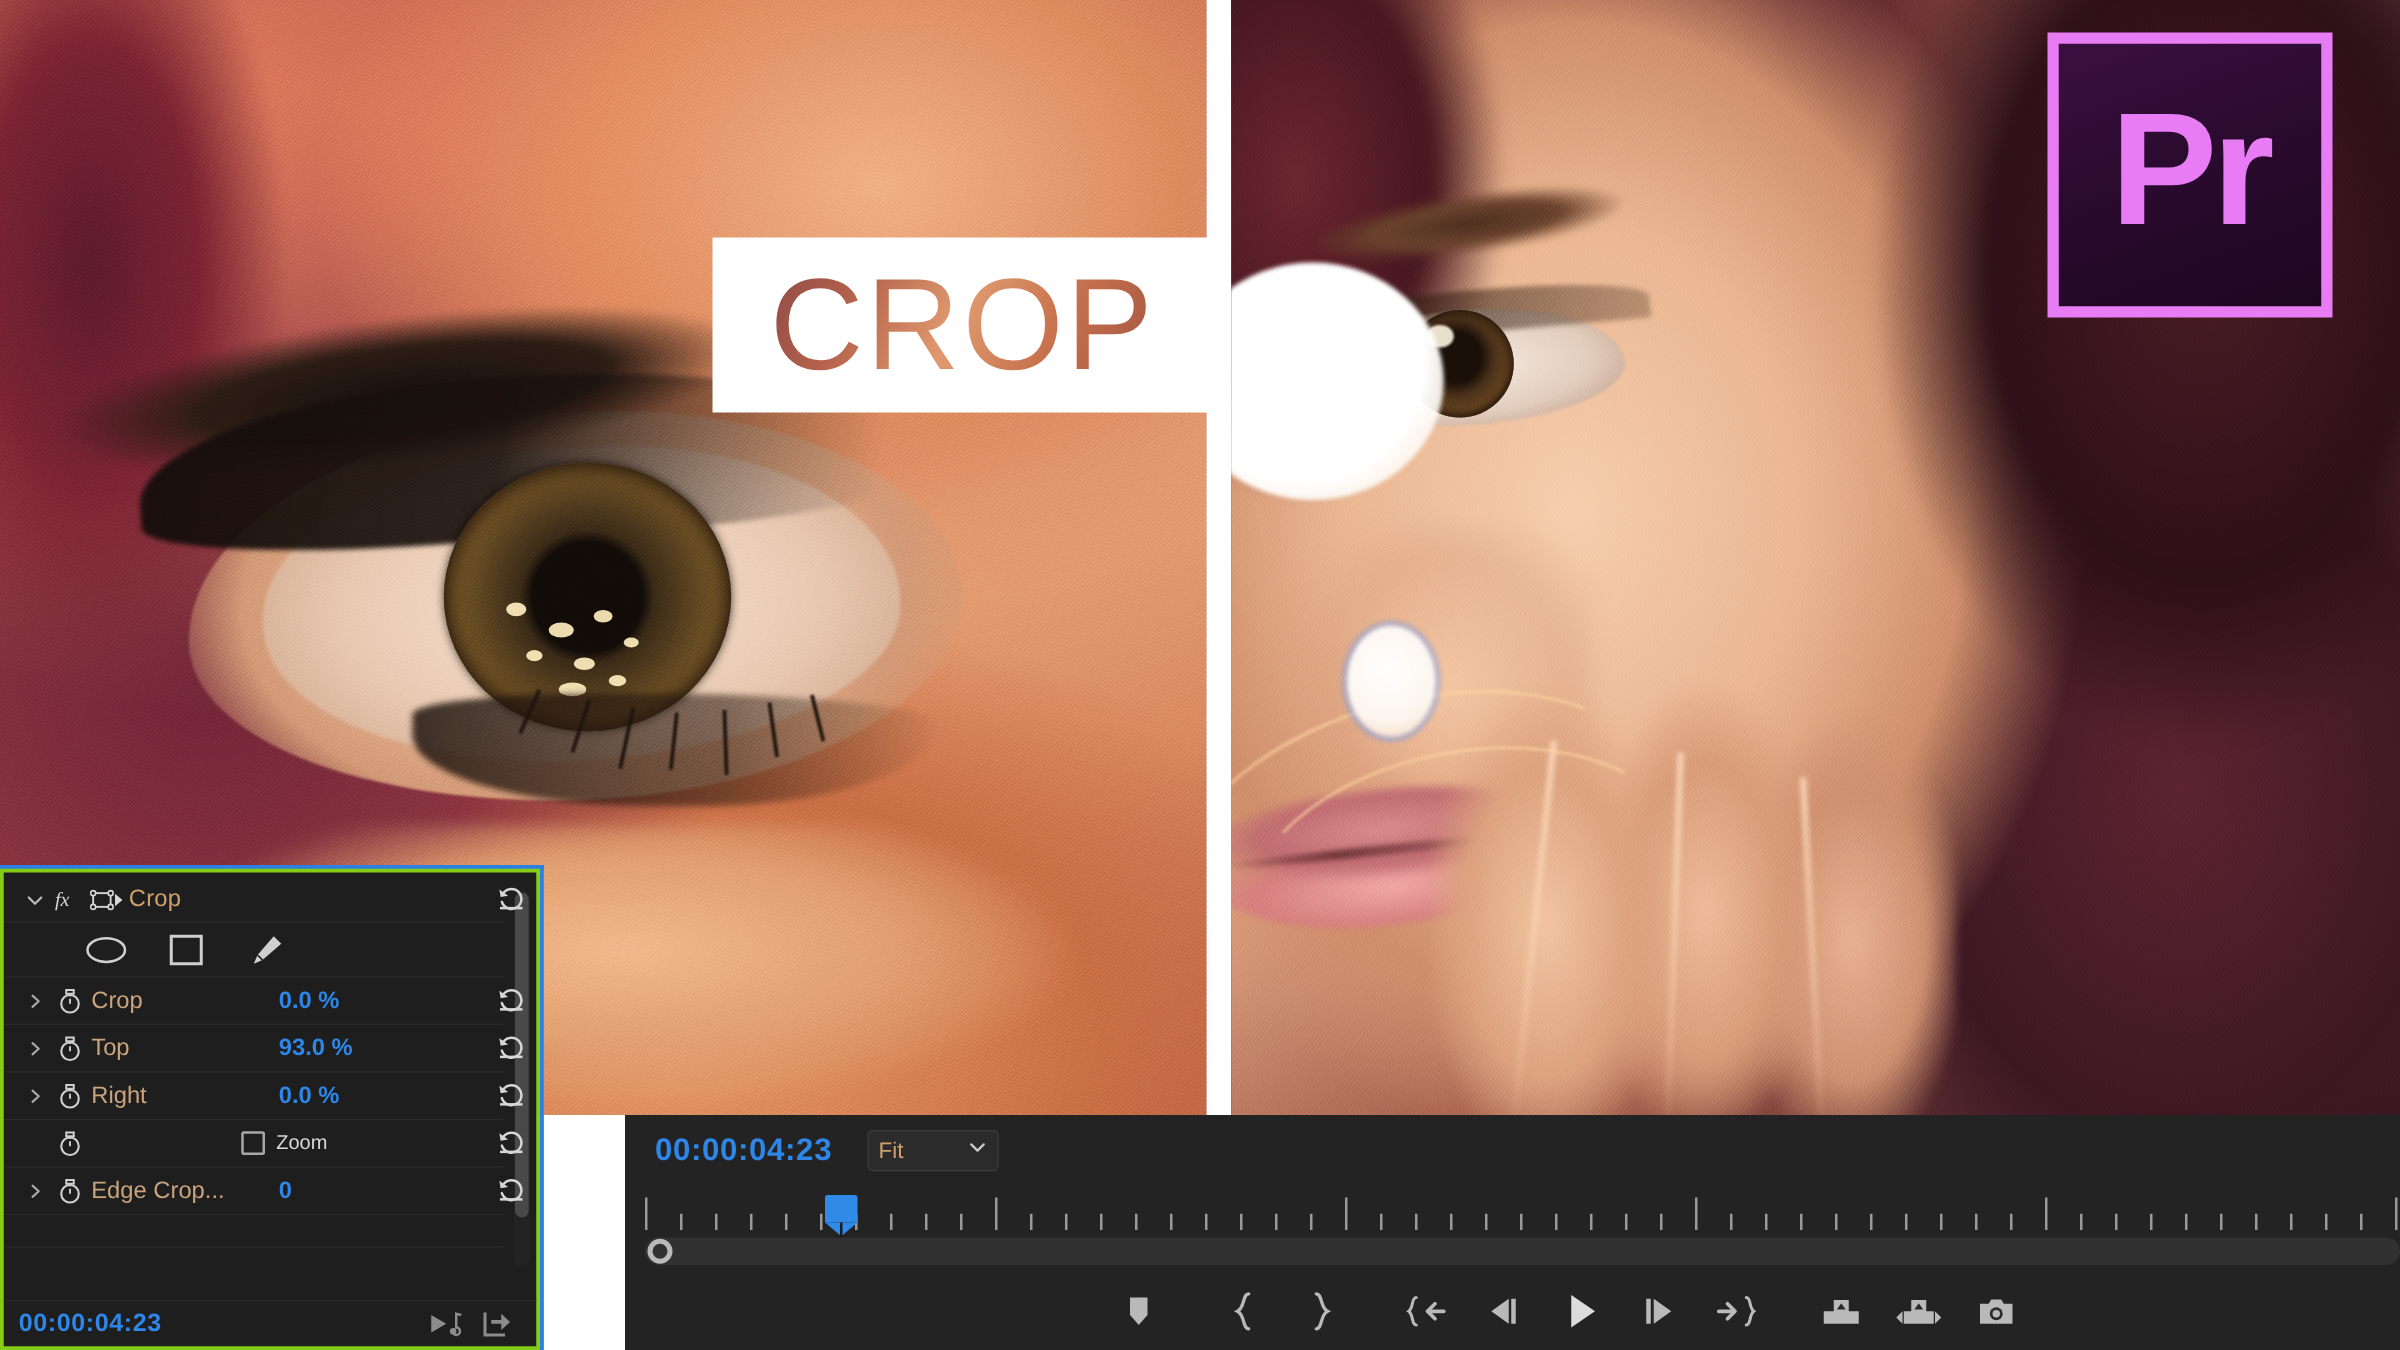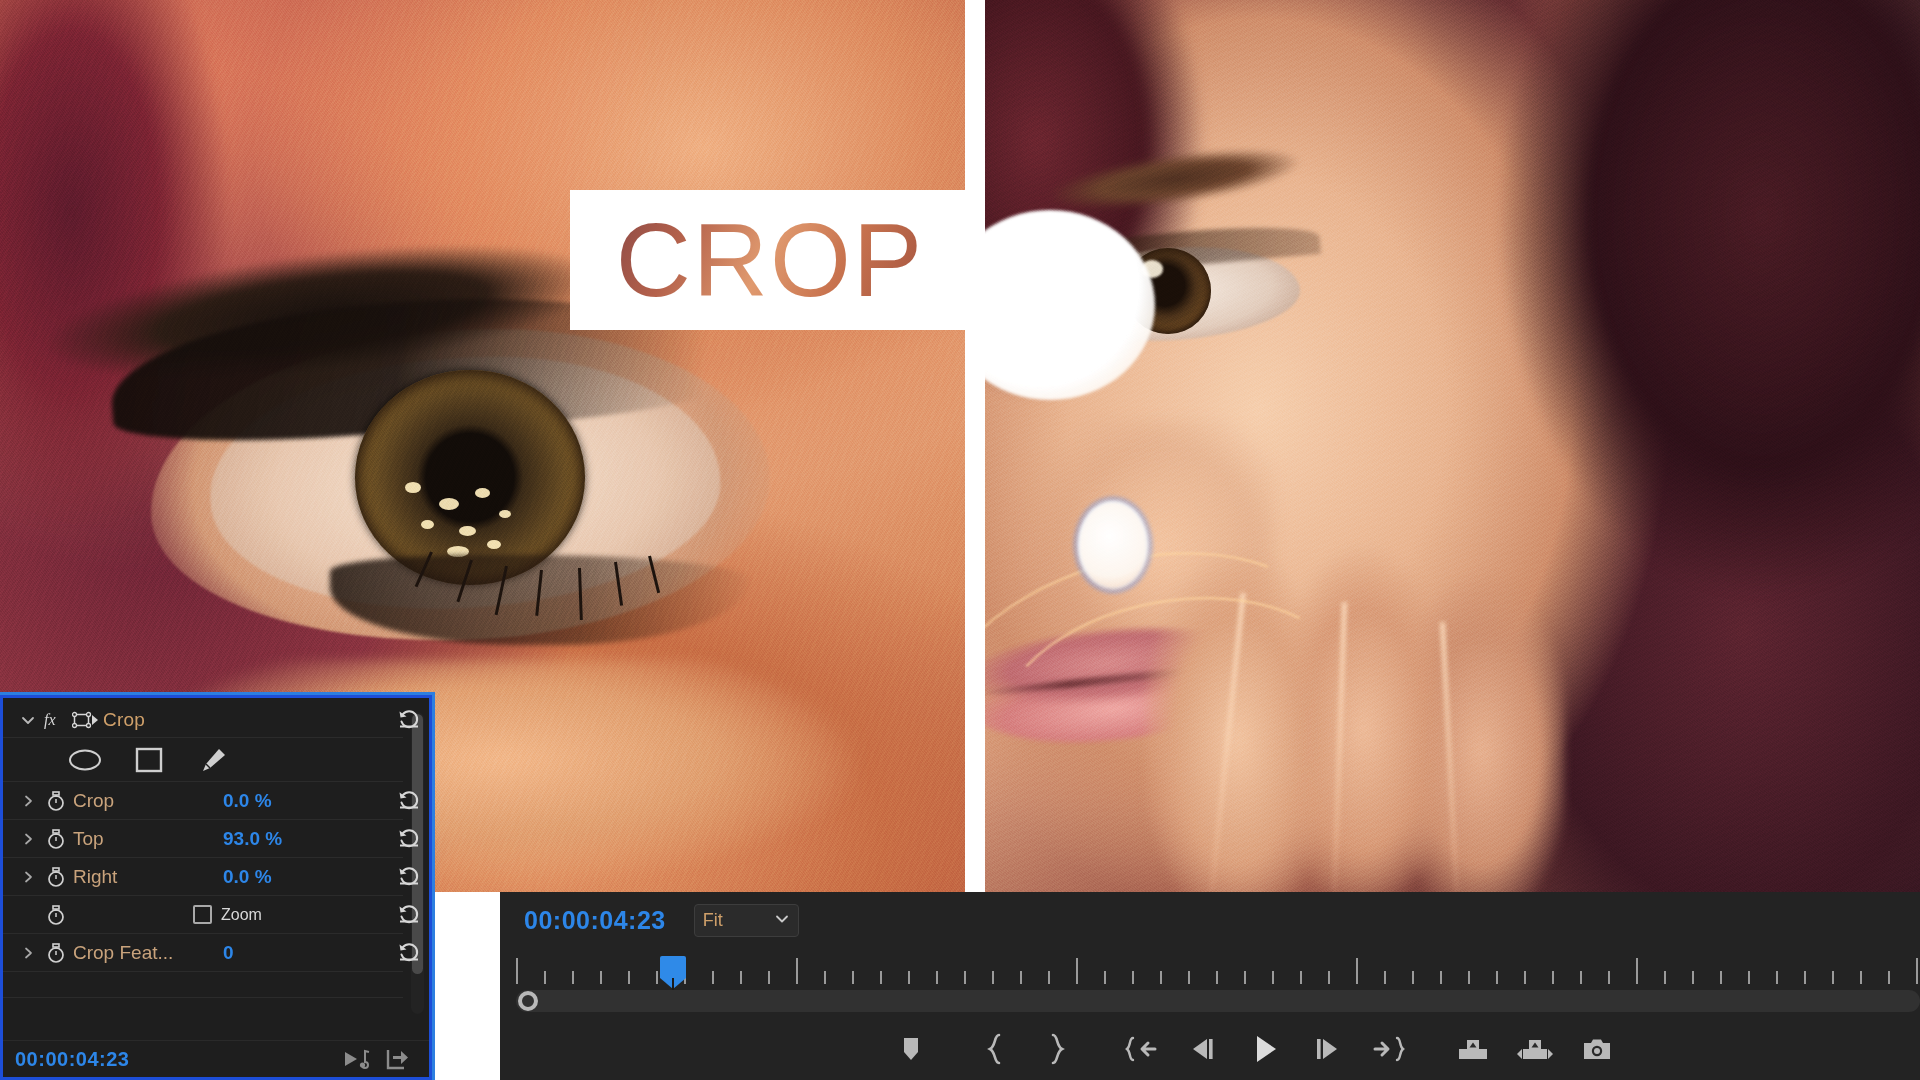--- a/index.html
+++ b/index.html
@@ -212,21 +212,21 @@
   #crop-word{
     font-family:"Liberation Sans", sans-serif;
     font-size:104px; font-weight:400; letter-spacing:2px; line-height:1;
     background-image:linear-gradient(115deg,#8e4a46 0%,#b4614b 22%,#e09a6f 48%,#c9744f 70%,#a2523f 100%);
     -webkit-background-clip:text; background-clip:text; color:transparent;
   }
 
   
   #fx-panel{
     position:absolute; left:0px; top:692px; width:435px; height:388px;
-    background:#1d4ed8; border:3px solid #2d7fe0; border-left:none; border-bottom:none;
+    background:#84cc16; border:3px solid #2d7fe0; border-left:none; border-bottom:none;
   }
   #fx-panel-inner{
     position:absolute; left:3px; top:3px; right:3px; bottom:40px;
     background:#1e1e1e; padding:4px 0 0 0; overflow:hidden;
   }
   .fx-scrollbar{
     position:absolute; right:5px; top:14px; width:13px; height:302px;
     background:#232323; border-radius:7px;
   }
   .fx-scrollbar .thumb{
@@ -389,20 +389,23 @@
     <div class="bokeh small" style="left:92px;top:500px;width:72px;height:90px;"></div>
     <div class="bokeh-fringe" style="left:92px;top:500px;width:72px;height:90px;"></div>
 
     <div class="face-grain"></div>
   </div>
 
   <div id="crop-box">
     <span id="crop-word">CROP</span>
   </div>
 
+  <div id="pr-logo">
+    <span class="pr-text">Pr</span>
+  </div>
 
   <div id="fx-panel">
     <div id="fx-panel-inner">
 
       <div class="fx-scrollbar">
         <div class="thumb"></div>
       </div>
 
       <div class="fx-row fx-header">
         <span class="twirl">
@@ -560,21 +563,21 @@
             </svg>
         </span>
         <span class="stopwatch">
           <svg width="20" height="22" viewBox="0 0 20 22">
               <circle cx="10" cy="13" r="7" fill="none" stroke="#d0d0d0" stroke-width="1.7"></circle>
               <rect x="7" y="2" width="6" height="3" fill="none" stroke="#d0d0d0" stroke-width="1.6"></rect>
               <path d="M10 5 L10 7" stroke="#d0d0d0" stroke-width="1.6"></path>
               <path d="M10 13 L10 9" stroke="#d0d0d0" stroke-width="1.5"></path>
             </svg>
         </span>
-        <span class="prop-label">Crop Feat...</span>
+        <span class="prop-label">Edge Crop...</span>
         <span class="prop-value">0</span>
         <span class="reset-btn">
           <svg width="24" height="22" viewBox="0 0 24 22">
               <path d="M6 5 A8 8 0 1 1 4.5 12.5" fill="none" stroke="#d6d6d6" stroke-width="2" stroke-linecap="round"></path>
               <path d="M2.5 2.5 L3.5 8.5 L9.5 7.5 Z" fill="#d6d6d6"></path>
               <rect x="3" y="16.5" width="18" height="2" fill="#d6d6d6"></rect>
             </svg>
         </span>
       </div>
 

